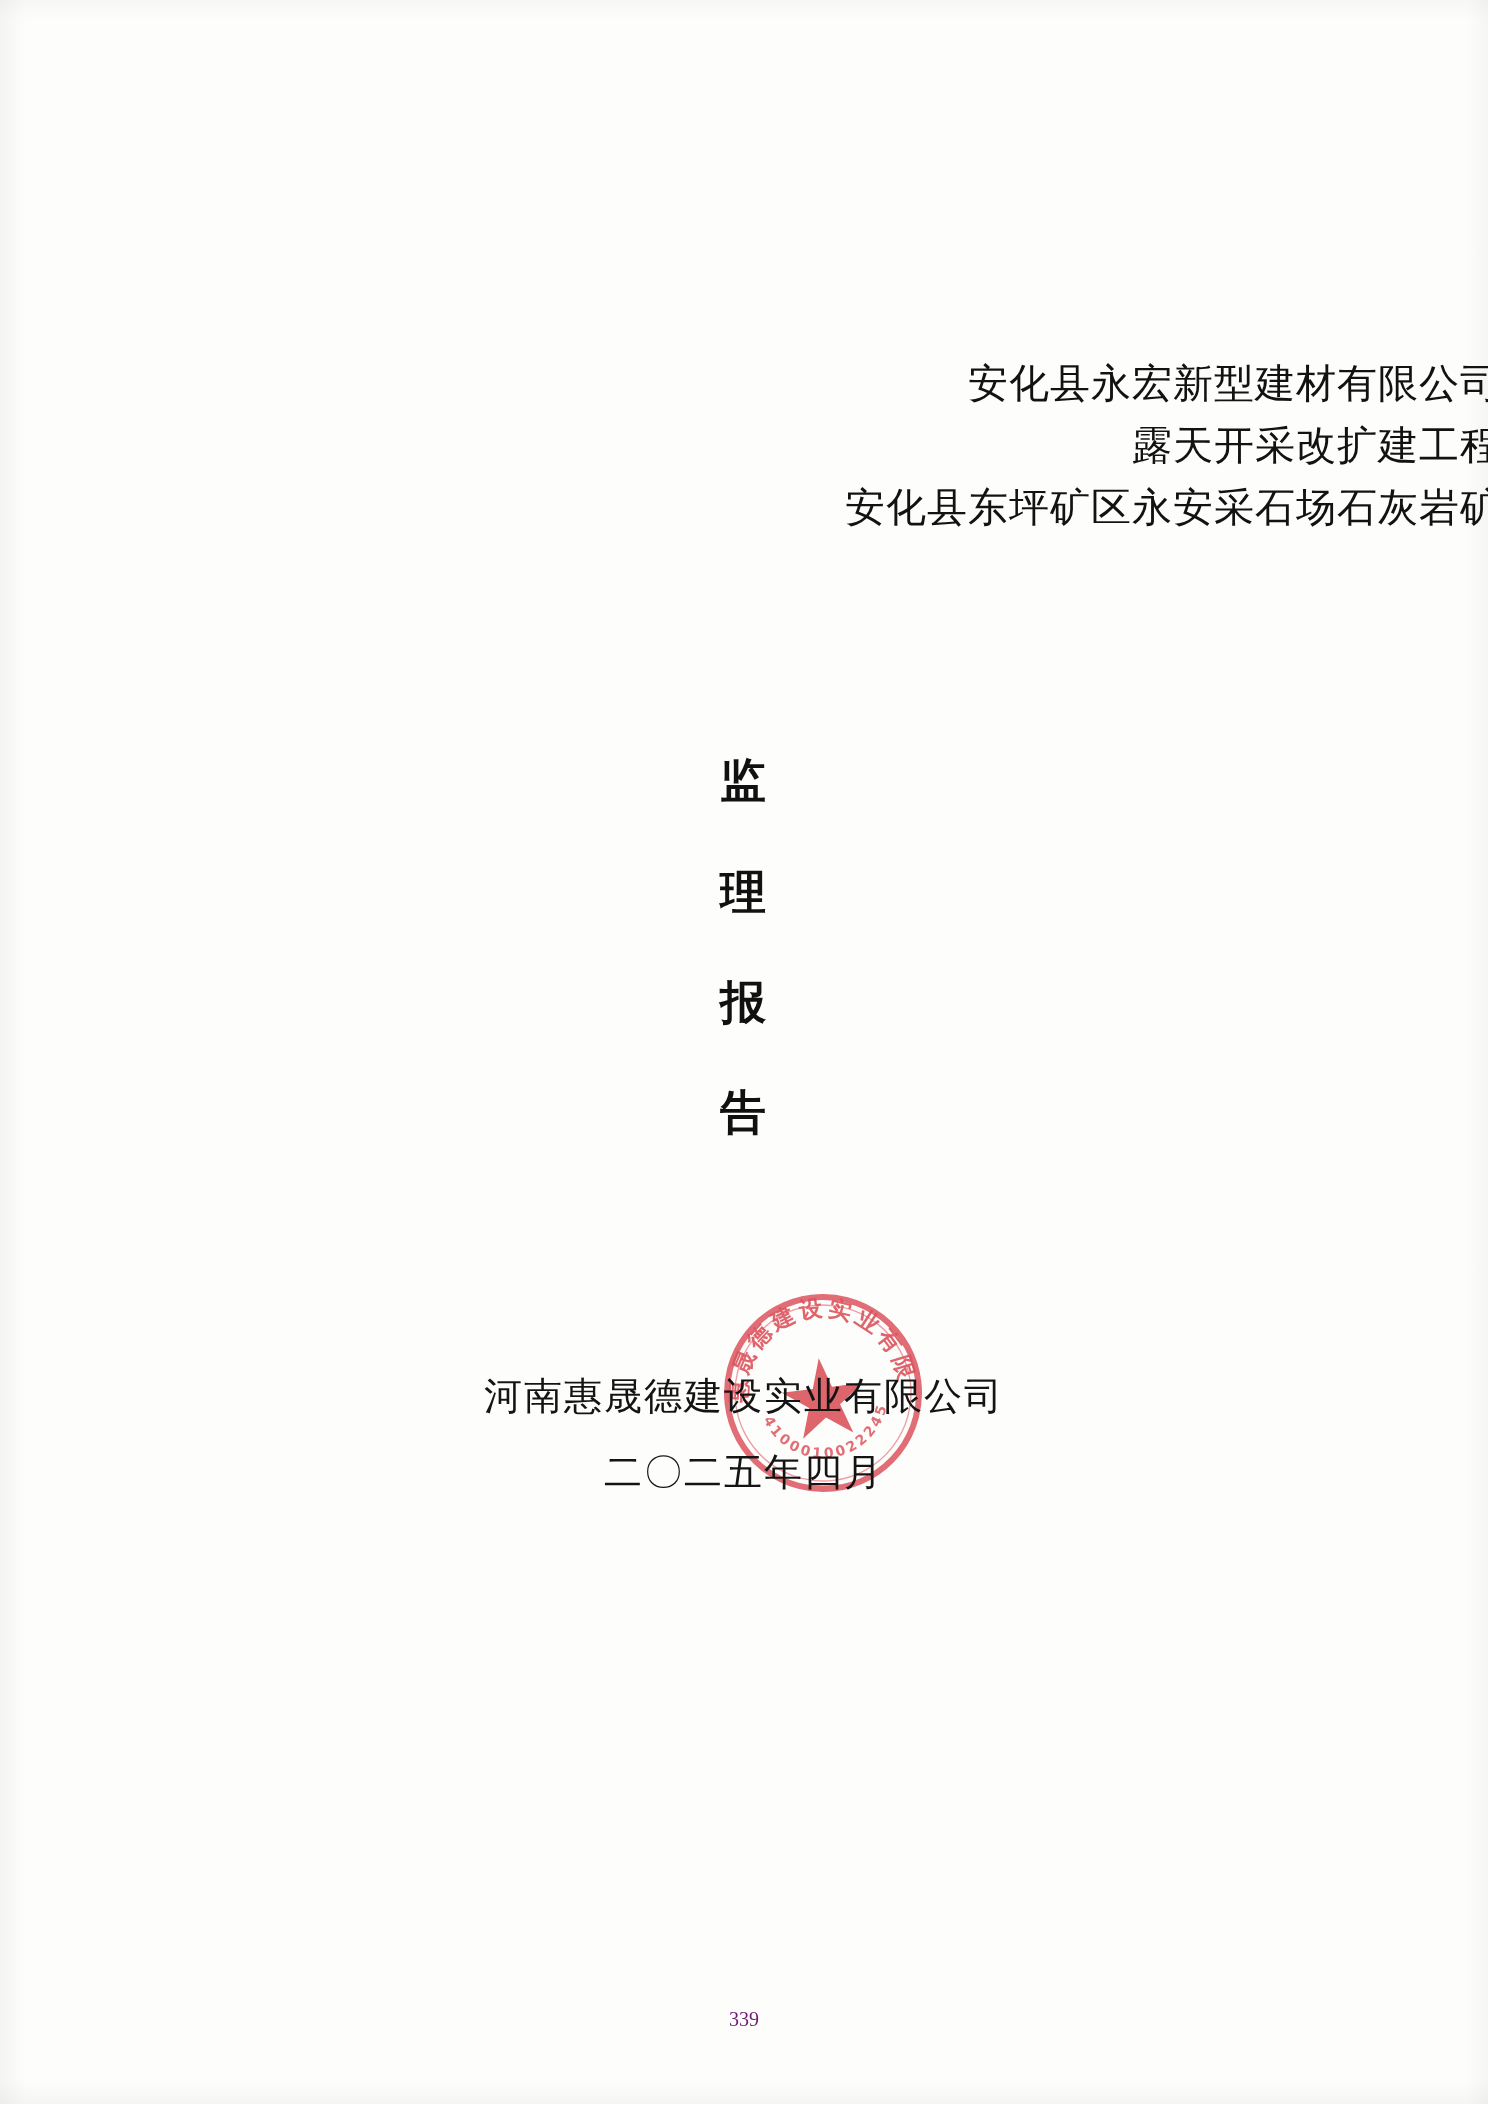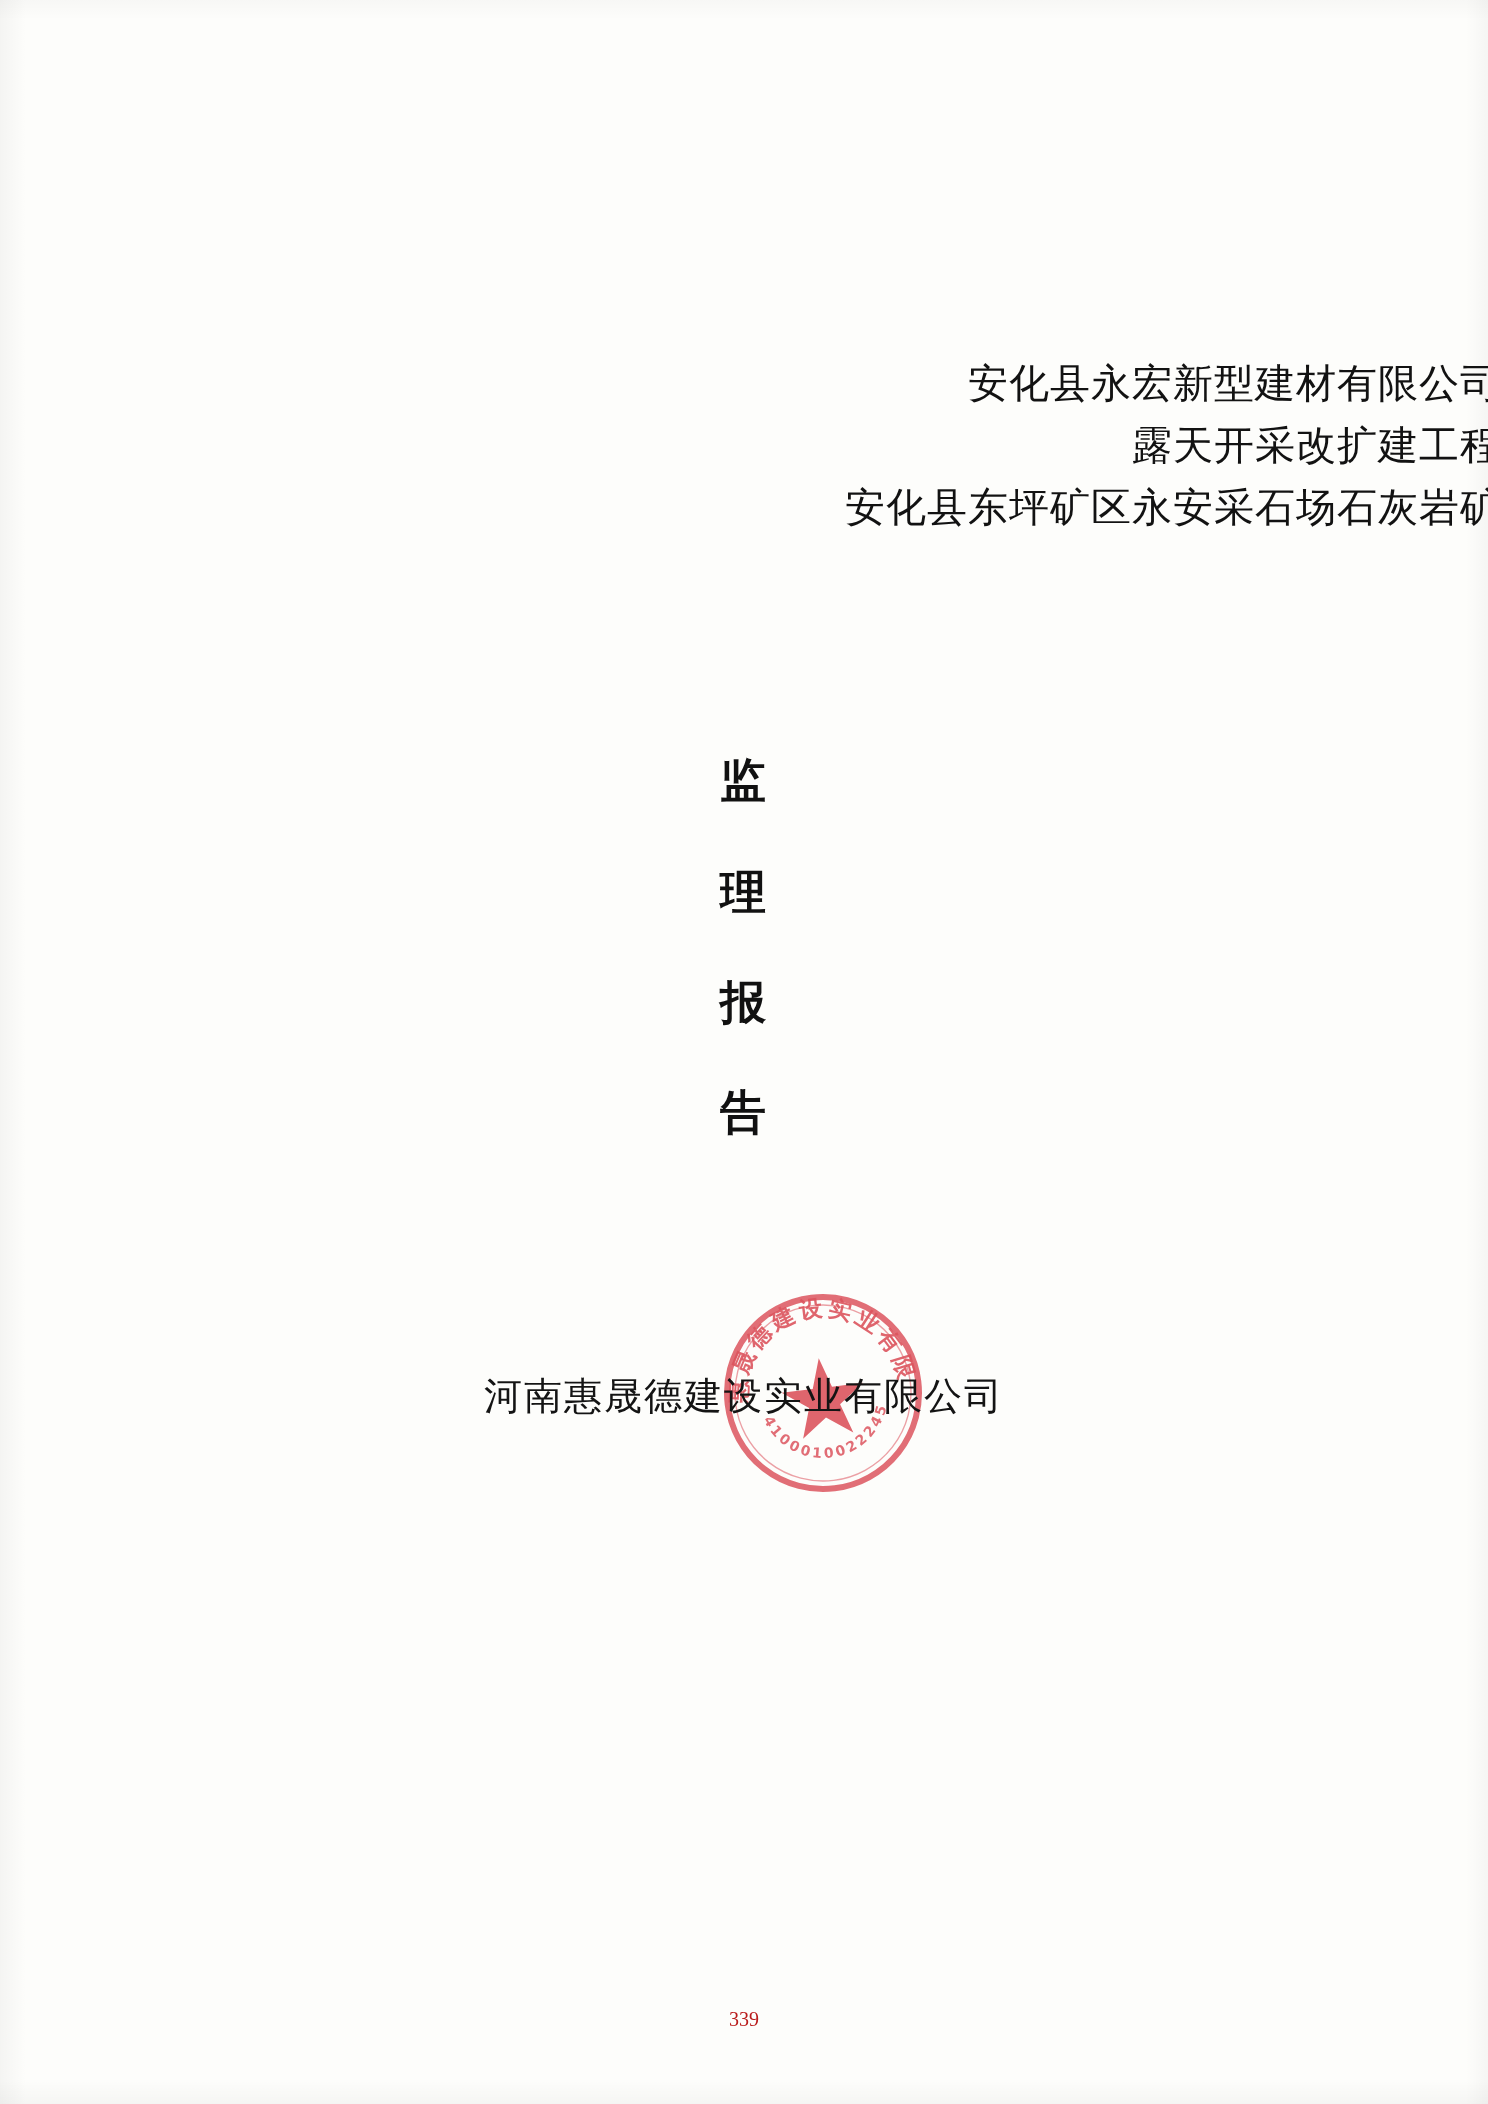--- a/index.html
+++ b/index.html
@@ -80,21 +80,21 @@
     font-family: "DejaVu Serif", "Liberation Serif", serif;
   }
 
   .page-number {
     position: absolute;
     top: 2008px;
     left: 0;
     width: 100%;
     text-align: center;
     font-size: 20px;
-    color: #b91c1c;
+    color: #701a75;
     font-family: "Liberation Serif", serif;
   }
 
   
   .seal {
     position: absolute;
     left: 718px;
     top: 1288px;
     width: 210px;
     height: 210px;
@@ -137,17 +137,18 @@
       </text>
       <text class="seal-text" font-size="14" fill="#d5303c" letter-spacing="3" opacity="0.85">
         <textPath href="#sealArcBottom" startOffset="50%" text-anchor="middle">4100010022245</textPath>
       </text>
       <polygon fill="#d5303c" opacity="0.9" points="105,70 114.7,99.8 146,99.8 120.6,118.2 130.3,148 105,129.6 79.7,148 89.4,118.2 64,99.8 95.3,99.8"></polygon>
     </svg>
   </div>
 
   <div class="footer-block">
     <div class="footer-line">河南惠晟德建设实业有限公司</div>
+    <div class="footer-line">二〇二五年四月</div>
   </div>
 
   <div class="page-number">339</div>
 
 </div>
 
 </body></html>

